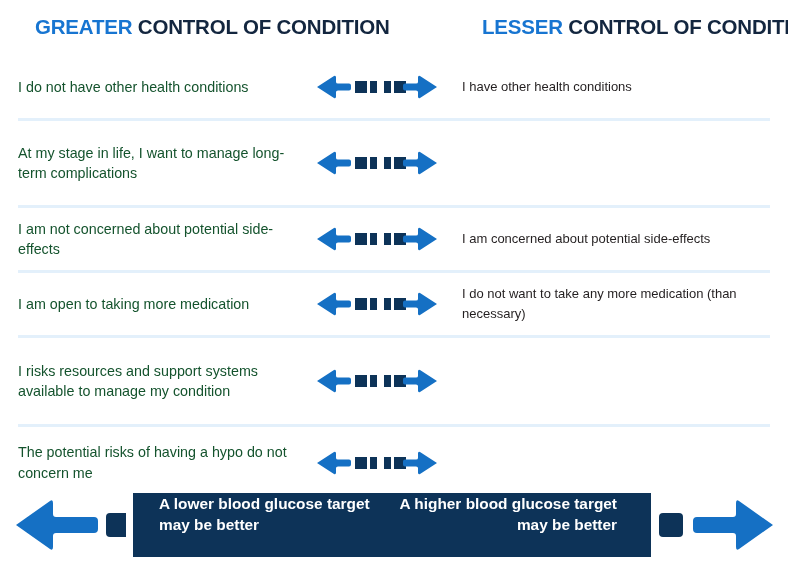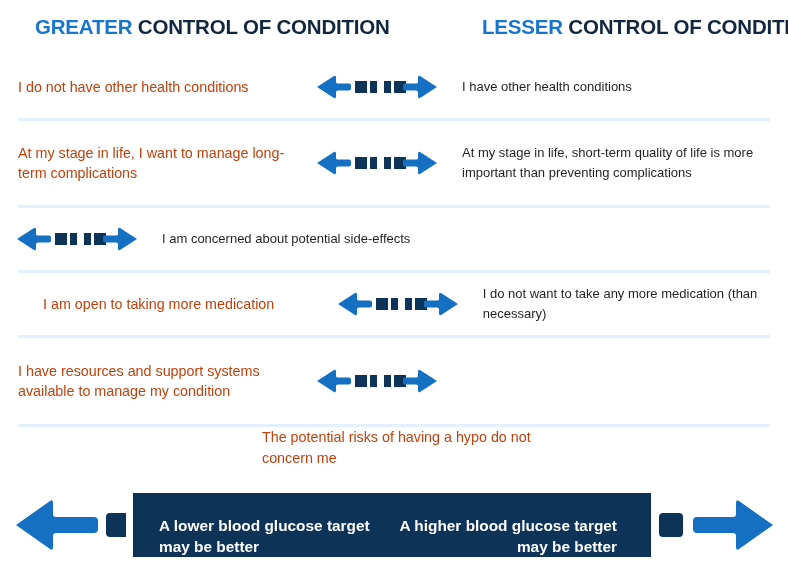--- a/index.html
+++ b/index.html
@@ -57,21 +57,21 @@
     margin-left: 18px;
     height: 3px;
     background: #e3f0fb;
   }
   .cell-left {
     width: 300px;
     padding-left: 18px;
     box-sizing: border-box;
     font-size: 14.3px;
     line-height: 20.5px;
-    color: #c2410c;
+    color: #14532d;
     text-align: left;
   }
   .cell-mid {
     width: 154px;
     display: flex;
     align-items: center;
     justify-content: center;
     flex: 0 0 154px;
   }
   .cell-right {
@@ -96,21 +96,21 @@
     height: 82px;
   }
   .banner-bar {
     position: absolute;
     left: 133px;
     top: 6px;
     width: 518px;
     height: 64px;
     background: #0d3358;
     display: flex;
-    align-items: flex-end;
+    align-items: flex-start;
   }
   .banner-text {
     color: #ffffff;
     font-size: 15.4px;
     font-weight: bold;
     line-height: 21px;
     box-sizing: border-box;
   }
   .banner-text-left {
     width: 259px;
@@ -166,67 +166,67 @@
       <div class="cell-mid">
         <svg class="dbl-arrow" width="122" height="26" viewBox="0 0 122 26" xmlns="http://www.w3.org/2000/svg" aria-hidden="true">
           <path d="M1 13 L18 2 Q20 1 20 3.5 L20 8 Q20 9.5 22 9.5 L33 9.5 Q35 9.5 35 11.5 L35 14.5 Q35 16.5 33 16.5 L22 16.5 Q20 16.5 20 18 L20 22.5 Q20 25 18 24 Z" fill="#1570c4"></path>
           <rect x="39" y="7" width="12" height="12" fill="#0d3358"></rect>
           <rect x="54" y="7" width="7" height="12" fill="#0d3358"></rect>
           <rect x="68" y="7" width="7" height="12" fill="#0d3358"></rect>
           <rect x="78" y="7" width="12" height="12" fill="#0d3358"></rect>
           <path d="M121 13 L104 2 Q102 1 102 3.5 L102 8 Q102 9.5 100 9.5 L89 9.5 Q87 9.5 87 11.5 L87 14.5 Q87 16.5 89 16.5 L100 16.5 Q102 16.5 102 18 L102 22.5 Q102 25 104 24 Z" fill="#1570c4"></path>
         </svg>
       </div>
-      <div class="cell-right">At my stage in life, short-term quality of life is more important than preventing complications</div>
     </div>
     <div class="row-divider"></div>
     <div class="row" style="height: 62px;">
+      <div class="cell-left">I am not concerned about potential side-effects</div>
       <div class="cell-mid">
         <svg class="dbl-arrow" width="122" height="26" viewBox="0 0 122 26" xmlns="http://www.w3.org/2000/svg" aria-hidden="true">
           <path d="M1 13 L18 2 Q20 1 20 3.5 L20 8 Q20 9.5 22 9.5 L33 9.5 Q35 9.5 35 11.5 L35 14.5 Q35 16.5 33 16.5 L22 16.5 Q20 16.5 20 18 L20 22.5 Q20 25 18 24 Z" fill="#1570c4"></path>
           <rect x="39" y="7" width="12" height="12" fill="#0d3358"></rect>
           <rect x="54" y="7" width="7" height="12" fill="#0d3358"></rect>
           <rect x="68" y="7" width="7" height="12" fill="#0d3358"></rect>
           <rect x="78" y="7" width="12" height="12" fill="#0d3358"></rect>
           <path d="M121 13 L104 2 Q102 1 102 3.5 L102 8 Q102 9.5 100 9.5 L89 9.5 Q87 9.5 87 11.5 L87 14.5 Q87 16.5 89 16.5 L100 16.5 Q102 16.5 102 18 L102 22.5 Q102 25 104 24 Z" fill="#1570c4"></path>
         </svg>
       </div>
       <div class="cell-right">I am concerned about potential side-effects</div>
     </div>
     <div class="row-divider"></div>
-    <div class="row" style="height: 62px; padding-left: 25px;">
+    <div class="row" style="height: 62px;">
       <div class="cell-left">I am open to taking more medication</div>
       <div class="cell-mid">
         <svg class="dbl-arrow" width="122" height="26" viewBox="0 0 122 26" xmlns="http://www.w3.org/2000/svg" aria-hidden="true">
           <path d="M1 13 L18 2 Q20 1 20 3.5 L20 8 Q20 9.5 22 9.5 L33 9.5 Q35 9.5 35 11.5 L35 14.5 Q35 16.5 33 16.5 L22 16.5 Q20 16.5 20 18 L20 22.5 Q20 25 18 24 Z" fill="#1570c4"></path>
           <rect x="39" y="7" width="12" height="12" fill="#0d3358"></rect>
           <rect x="54" y="7" width="7" height="12" fill="#0d3358"></rect>
           <rect x="68" y="7" width="7" height="12" fill="#0d3358"></rect>
           <rect x="78" y="7" width="12" height="12" fill="#0d3358"></rect>
           <path d="M121 13 L104 2 Q102 1 102 3.5 L102 8 Q102 9.5 100 9.5 L89 9.5 Q87 9.5 87 11.5 L87 14.5 Q87 16.5 89 16.5 L100 16.5 Q102 16.5 102 18 L102 22.5 Q102 25 104 24 Z" fill="#1570c4"></path>
         </svg>
       </div>
       <div class="cell-right">I do not want to take any more medication (than necessary)</div>
     </div>
     <div class="row-divider"></div>
     <div class="row" style="height: 86px;">
-      <div class="cell-left">I have resources and support systems available to manage my condition</div>
-      <div class="cell-mid">
-        <svg class="dbl-arrow" width="122" height="26" viewBox="0 0 122 26" xmlns="http://www.w3.org/2000/svg" aria-hidden="true">
-          <path d="M1 13 L18 2 Q20 1 20 3.5 L20 8 Q20 9.5 22 9.5 L33 9.5 Q35 9.5 35 11.5 L35 14.5 Q35 16.5 33 16.5 L22 16.5 Q20 16.5 20 18 L20 22.5 Q20 25 18 24 Z" fill="#1570c4"></path>
-          <rect x="39" y="7" width="12" height="12" fill="#0d3358"></rect>
-          <rect x="54" y="7" width="7" height="12" fill="#0d3358"></rect>
-          <rect x="68" y="7" width="7" height="12" fill="#0d3358"></rect>
-          <rect x="78" y="7" width="12" height="12" fill="#0d3358"></rect>
-          <path d="M121 13 L104 2 Q102 1 102 3.5 L102 8 Q102 9.5 100 9.5 L89 9.5 Q87 9.5 87 11.5 L87 14.5 Q87 16.5 89 16.5 L100 16.5 Q102 16.5 102 18 L102 22.5 Q102 25 104 24 Z" fill="#1570c4"></path>
-        </svg>
-      </div>
-    </div>
-    <div class="row-divider"></div>
-    <div class="row" style="height: 71px; flex-direction: column;">
+      <div class="cell-left">I risks resources and support systems available to manage my condition</div>
+      <div class="cell-mid">
+        <svg class="dbl-arrow" width="122" height="26" viewBox="0 0 122 26" xmlns="http://www.w3.org/2000/svg" aria-hidden="true">
+          <path d="M1 13 L18 2 Q20 1 20 3.5 L20 8 Q20 9.5 22 9.5 L33 9.5 Q35 9.5 35 11.5 L35 14.5 Q35 16.5 33 16.5 L22 16.5 Q20 16.5 20 18 L20 22.5 Q20 25 18 24 Z" fill="#1570c4"></path>
+          <rect x="39" y="7" width="12" height="12" fill="#0d3358"></rect>
+          <rect x="54" y="7" width="7" height="12" fill="#0d3358"></rect>
+          <rect x="68" y="7" width="7" height="12" fill="#0d3358"></rect>
+          <rect x="78" y="7" width="12" height="12" fill="#0d3358"></rect>
+          <path d="M121 13 L104 2 Q102 1 102 3.5 L102 8 Q102 9.5 100 9.5 L89 9.5 Q87 9.5 87 11.5 L87 14.5 Q87 16.5 89 16.5 L100 16.5 Q102 16.5 102 18 L102 22.5 Q102 25 104 24 Z" fill="#1570c4"></path>
+        </svg>
+      </div>
+    </div>
+    <div class="row-divider"></div>
+    <div class="row" style="height: 71px;">
       <div class="cell-left">The potential risks of having a hypo do not concern me</div>
       <div class="cell-mid">
         <svg class="dbl-arrow" width="122" height="26" viewBox="0 0 122 26" xmlns="http://www.w3.org/2000/svg" aria-hidden="true">
           <path d="M1 13 L18 2 Q20 1 20 3.5 L20 8 Q20 9.5 22 9.5 L33 9.5 Q35 9.5 35 11.5 L35 14.5 Q35 16.5 33 16.5 L22 16.5 Q20 16.5 20 18 L20 22.5 Q20 25 18 24 Z" fill="#1570c4"></path>
           <rect x="39" y="7" width="12" height="12" fill="#0d3358"></rect>
           <rect x="54" y="7" width="7" height="12" fill="#0d3358"></rect>
           <rect x="68" y="7" width="7" height="12" fill="#0d3358"></rect>
           <rect x="78" y="7" width="12" height="12" fill="#0d3358"></rect>
           <path d="M121 13 L104 2 Q102 1 102 3.5 L102 8 Q102 9.5 100 9.5 L89 9.5 Q87 9.5 87 11.5 L87 14.5 Q87 16.5 89 16.5 L100 16.5 Q102 16.5 102 18 L102 22.5 Q102 25 104 24 Z" fill="#1570c4"></path>
         </svg>

